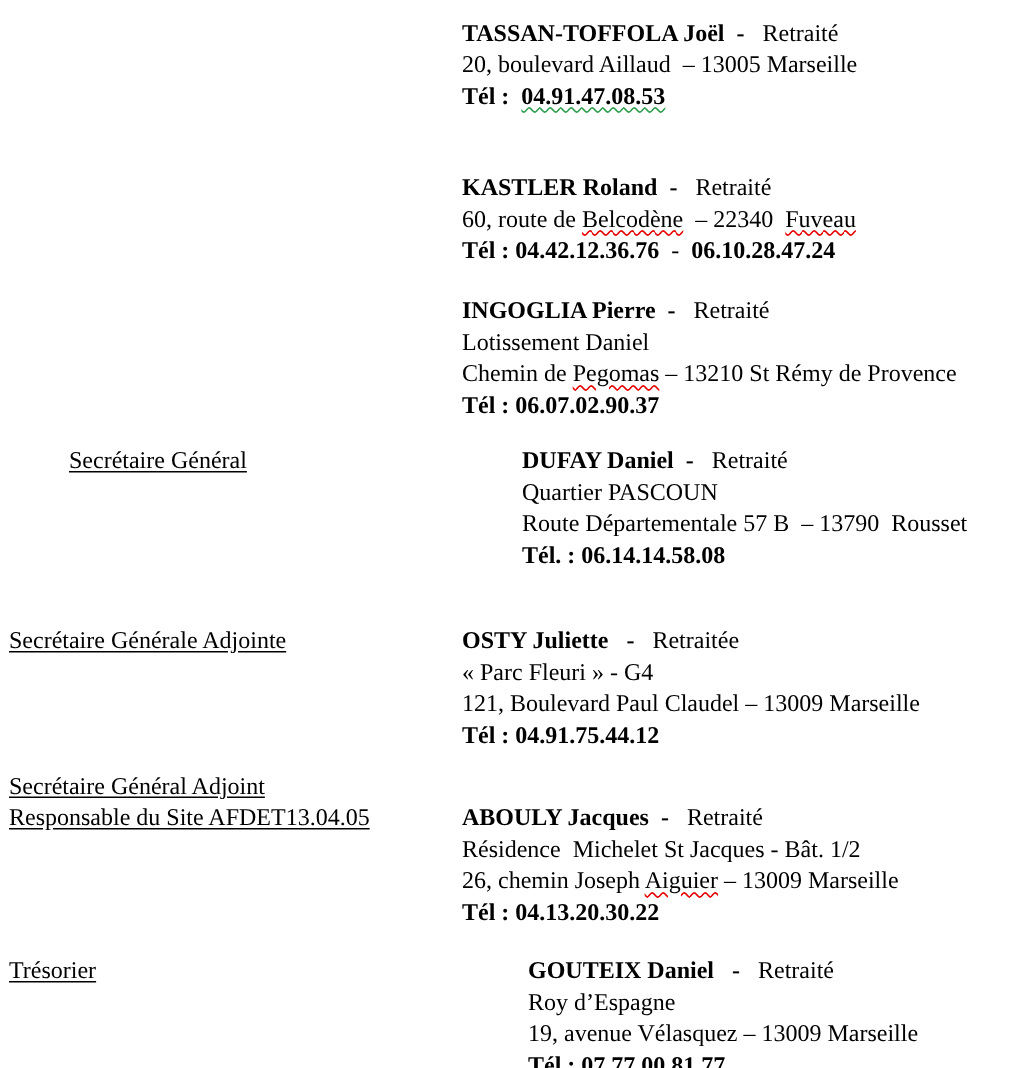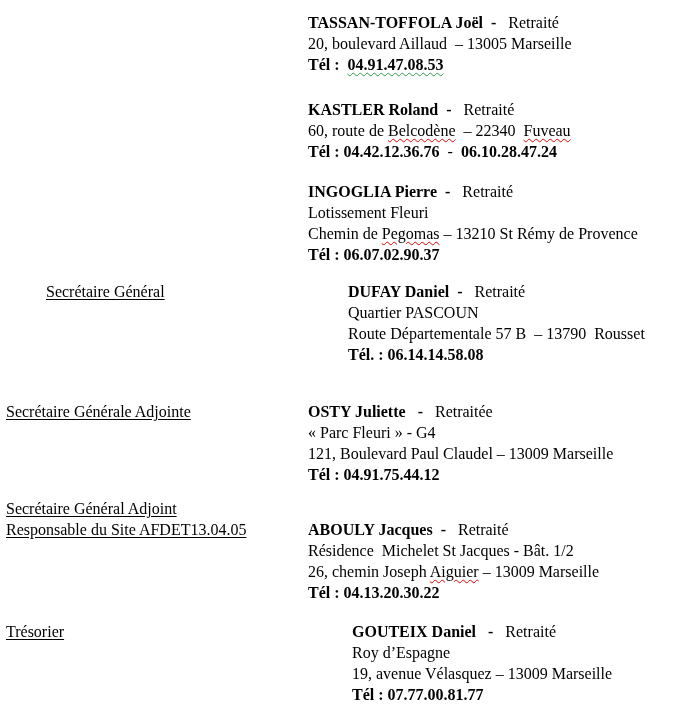--- a/index.html
+++ b/index.html
@@ -20,21 +20,21 @@
     padding-top: 12px;
     box-sizing: border-box;
     width: 679px;
     height: 612px;
   }
   .entry {
     display: flex;
     align-items: flex-start;
   }
   
-  .entry:nth-child(2) { margin-top: 24px; }
+  .entry:nth-child(2) { margin-top: 40px; }
   .entry:nth-child(3) { margin-top: 19px; }
   .entry:nth-child(4) { margin-top: 16px; padding-left: 40px; }
   .entry:nth-child(5) { margin-top: 36px; }
   .entry:nth-child(6) { margin-top: 13px; }
   .entry:nth-child(7) { margin-top: 18px; gap: 44px; }
   .role-col {
     width: 308px;
     padding-left: 6px;
     box-sizing: border-box;
     flex-shrink: 0;
@@ -88,21 +88,21 @@
         <div class="line"><span class="b">KASTLER Roland</span><span class="b">  -   </span><span>Retraité</span></div>
         <div class="line"><span>60, route de </span><span class="wavy-red">Belcodène</span><span>  – 22340  </span><span class="wavy-red">Fuveau</span></div>
         <div class="line"><span class="b">Tél : 04.42.12.36.76</span><span>  -  </span><span class="b">06.10.28.47.24</span></div>
       </div>
   </div>
 
   <div class="entry">
     <div class="role-col"></div>
     <div class="content-col">
         <div class="line"><span class="b">INGOGLIA Pierre</span><span class="b">  -   </span><span>Retraité</span></div>
-        <div class="line"><span>Lotissement Fleuri</span></div>
+        <div class="line"><span>Lotissement Daniel</span></div>
         <div class="line"><span>Chemin de </span><span class="wavy-red">Pegomas</span><span> – 13210 St Rémy de Provence</span></div>
         <div class="line"><span class="b">Tél : 06.07.02.90.37</span></div>
       </div>
   </div>
 
   <div class="entry">
     <div class="role-col">
         <div class="role">Secrétaire Général</div>
       </div>
     <div class="content-col">

